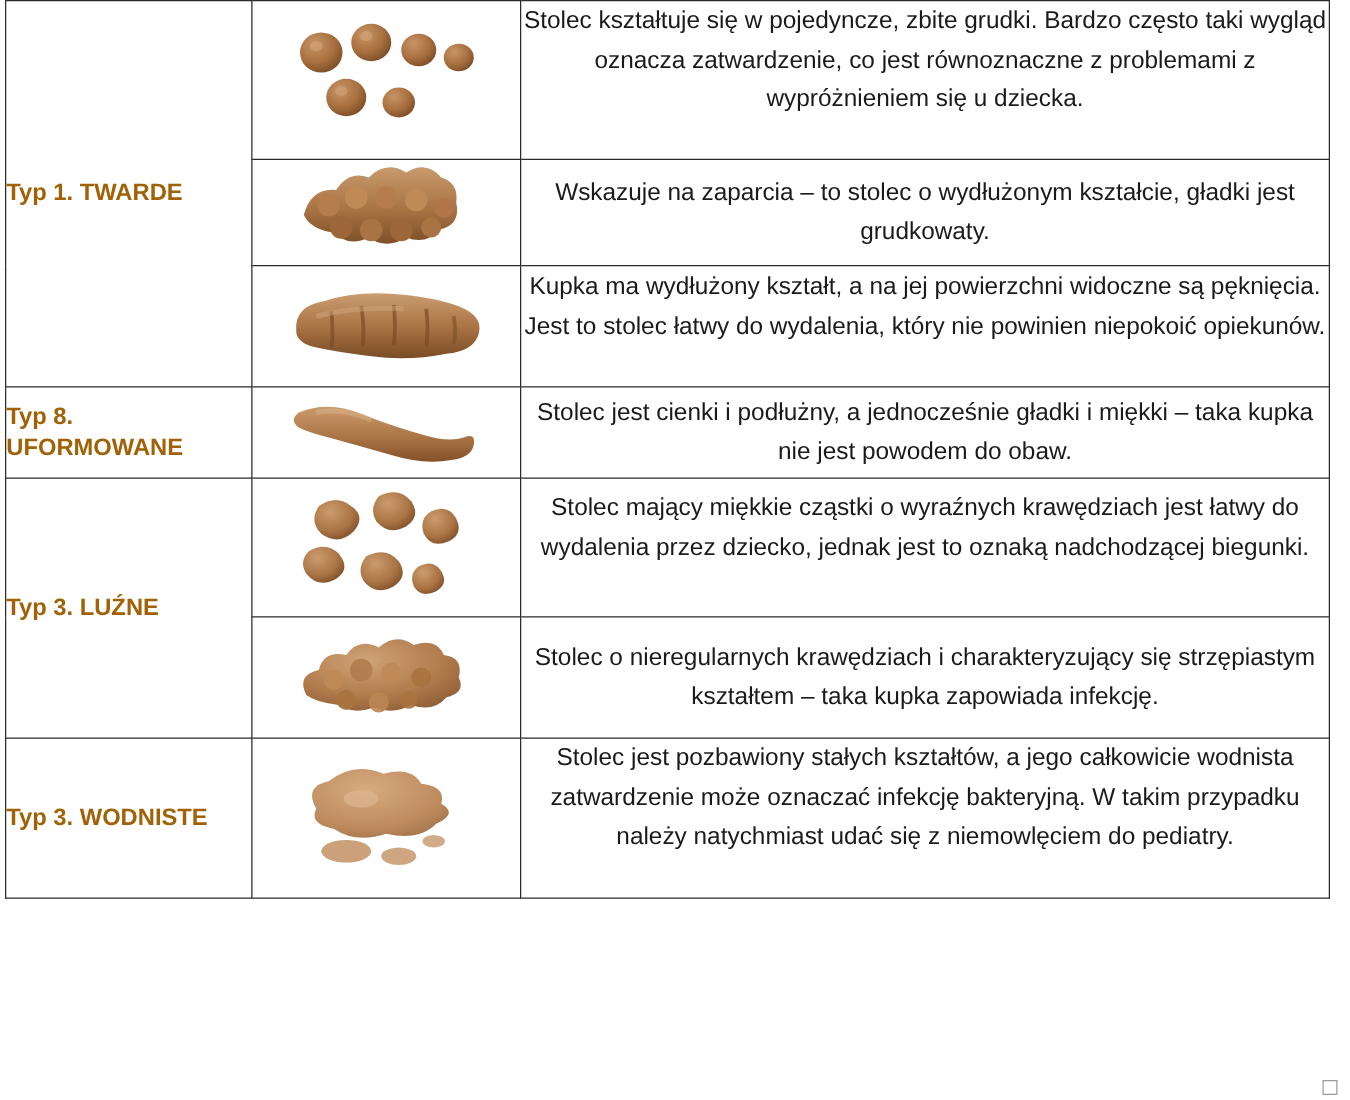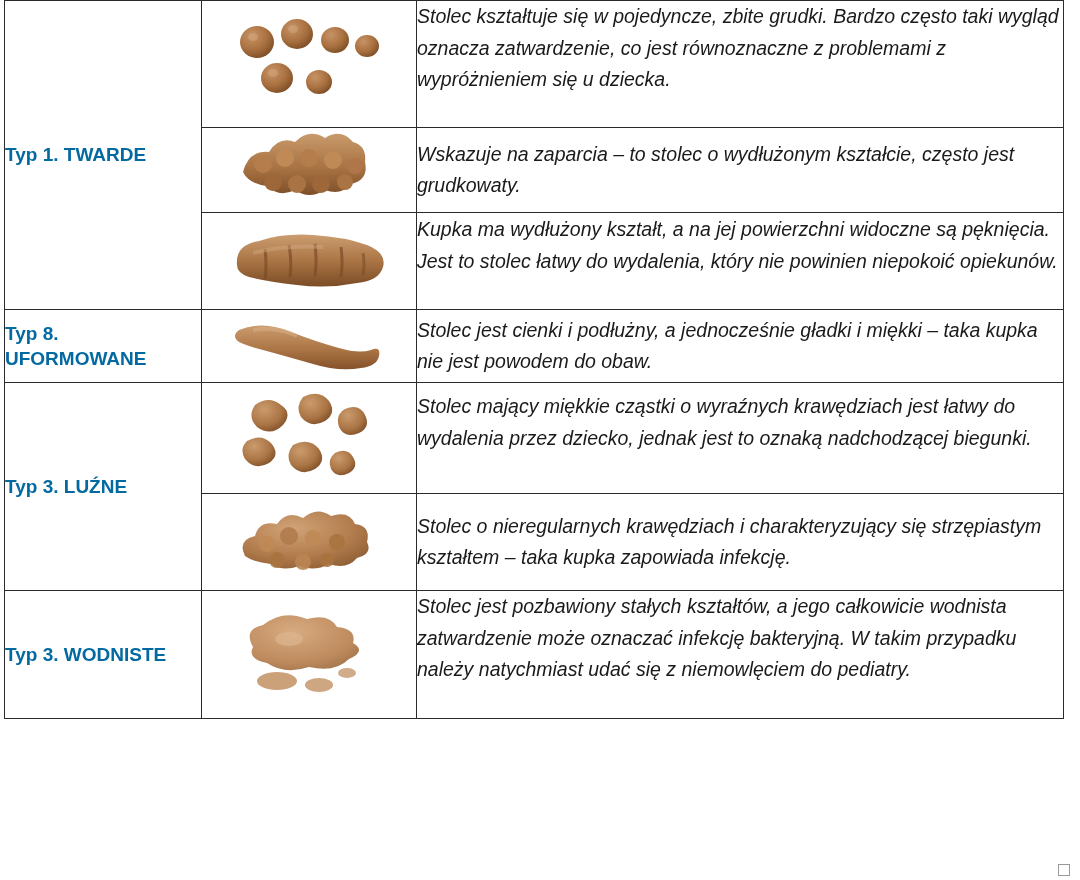--- a/index.html
+++ b/index.html
@@ -31,21 +31,21 @@
     border: 1px solid #2b2b2b;
     vertical-align: middle;
     padding: 0;
   }
   td.type-cell {
     width: 196px;
     padding: 10px 14px;
     font-weight: bold;
     font-size: 19px;
     line-height: 1.35;
-    color: #0369a1;
+    color: #a16207;
     vertical-align: middle;
   }
   td.img-cell {
     width: 214px;
     text-align: center;
     vertical-align: middle;
     padding: 8px 4px;
   }
   td.desc-cell {
     padding: 12px 16px 12px 14px;
@@ -54,22 +54,21 @@
     color: #1a1a1a;
     text-align: justify;
     text-justify: inter-word;
     hyphens: none;
   }
   .desc-cell p {
     margin: 0;
     text-align: justify;
   }
   .desc-cell p:last-child {
-    text-align: left;
-    font-style: italic;
+    text-align: center;
   }
   
   .justify-block {
     text-align: justify;
   }
   .justify-block::after {
     content: "";
     display: inline-block;
     width: 100%;
   }
@@ -143,21 +142,21 @@
             <circle cx="90" cy="30" r="9" fill="#b57d4c"></circle>
             <circle cx="114" cy="32" r="9" fill="#c08a57"></circle>
             <circle cx="136" cy="38" r="8" fill="#b0764a"></circle>
             <circle cx="54" cy="54" r="9" fill="#9d6739"></circle>
             <circle cx="78" cy="56" r="9" fill="#a97343"></circle>
             <circle cx="102" cy="56" r="9" fill="#9d6739"></circle>
             <circle cx="126" cy="54" r="8" fill="#a97343"></circle>
           </svg>
         </td>
         <td class="desc-cell">
-          <p>Wskazuje na zaparcia – to stolec o wydłużonym kształcie, często jest grudkowaty.</p>
+          <p>Wskazuje na zaparcia – to stolec o wydłużonym kształcie, gładki jest grudkowaty.</p>
         </td>
       </tr>
 
       <tr>
         <td class="img-cell">
           <svg class="art" width="180" height="96" viewBox="0 0 180 96">
             <defs>
               <linearGradient id="g3" x1="0" y1="0" x2="0" y2="1">
                 <stop offset="0%" stop-color="#cb9d70"></stop>
                 <stop offset="50%" stop-color="#ab7545"></stop>

